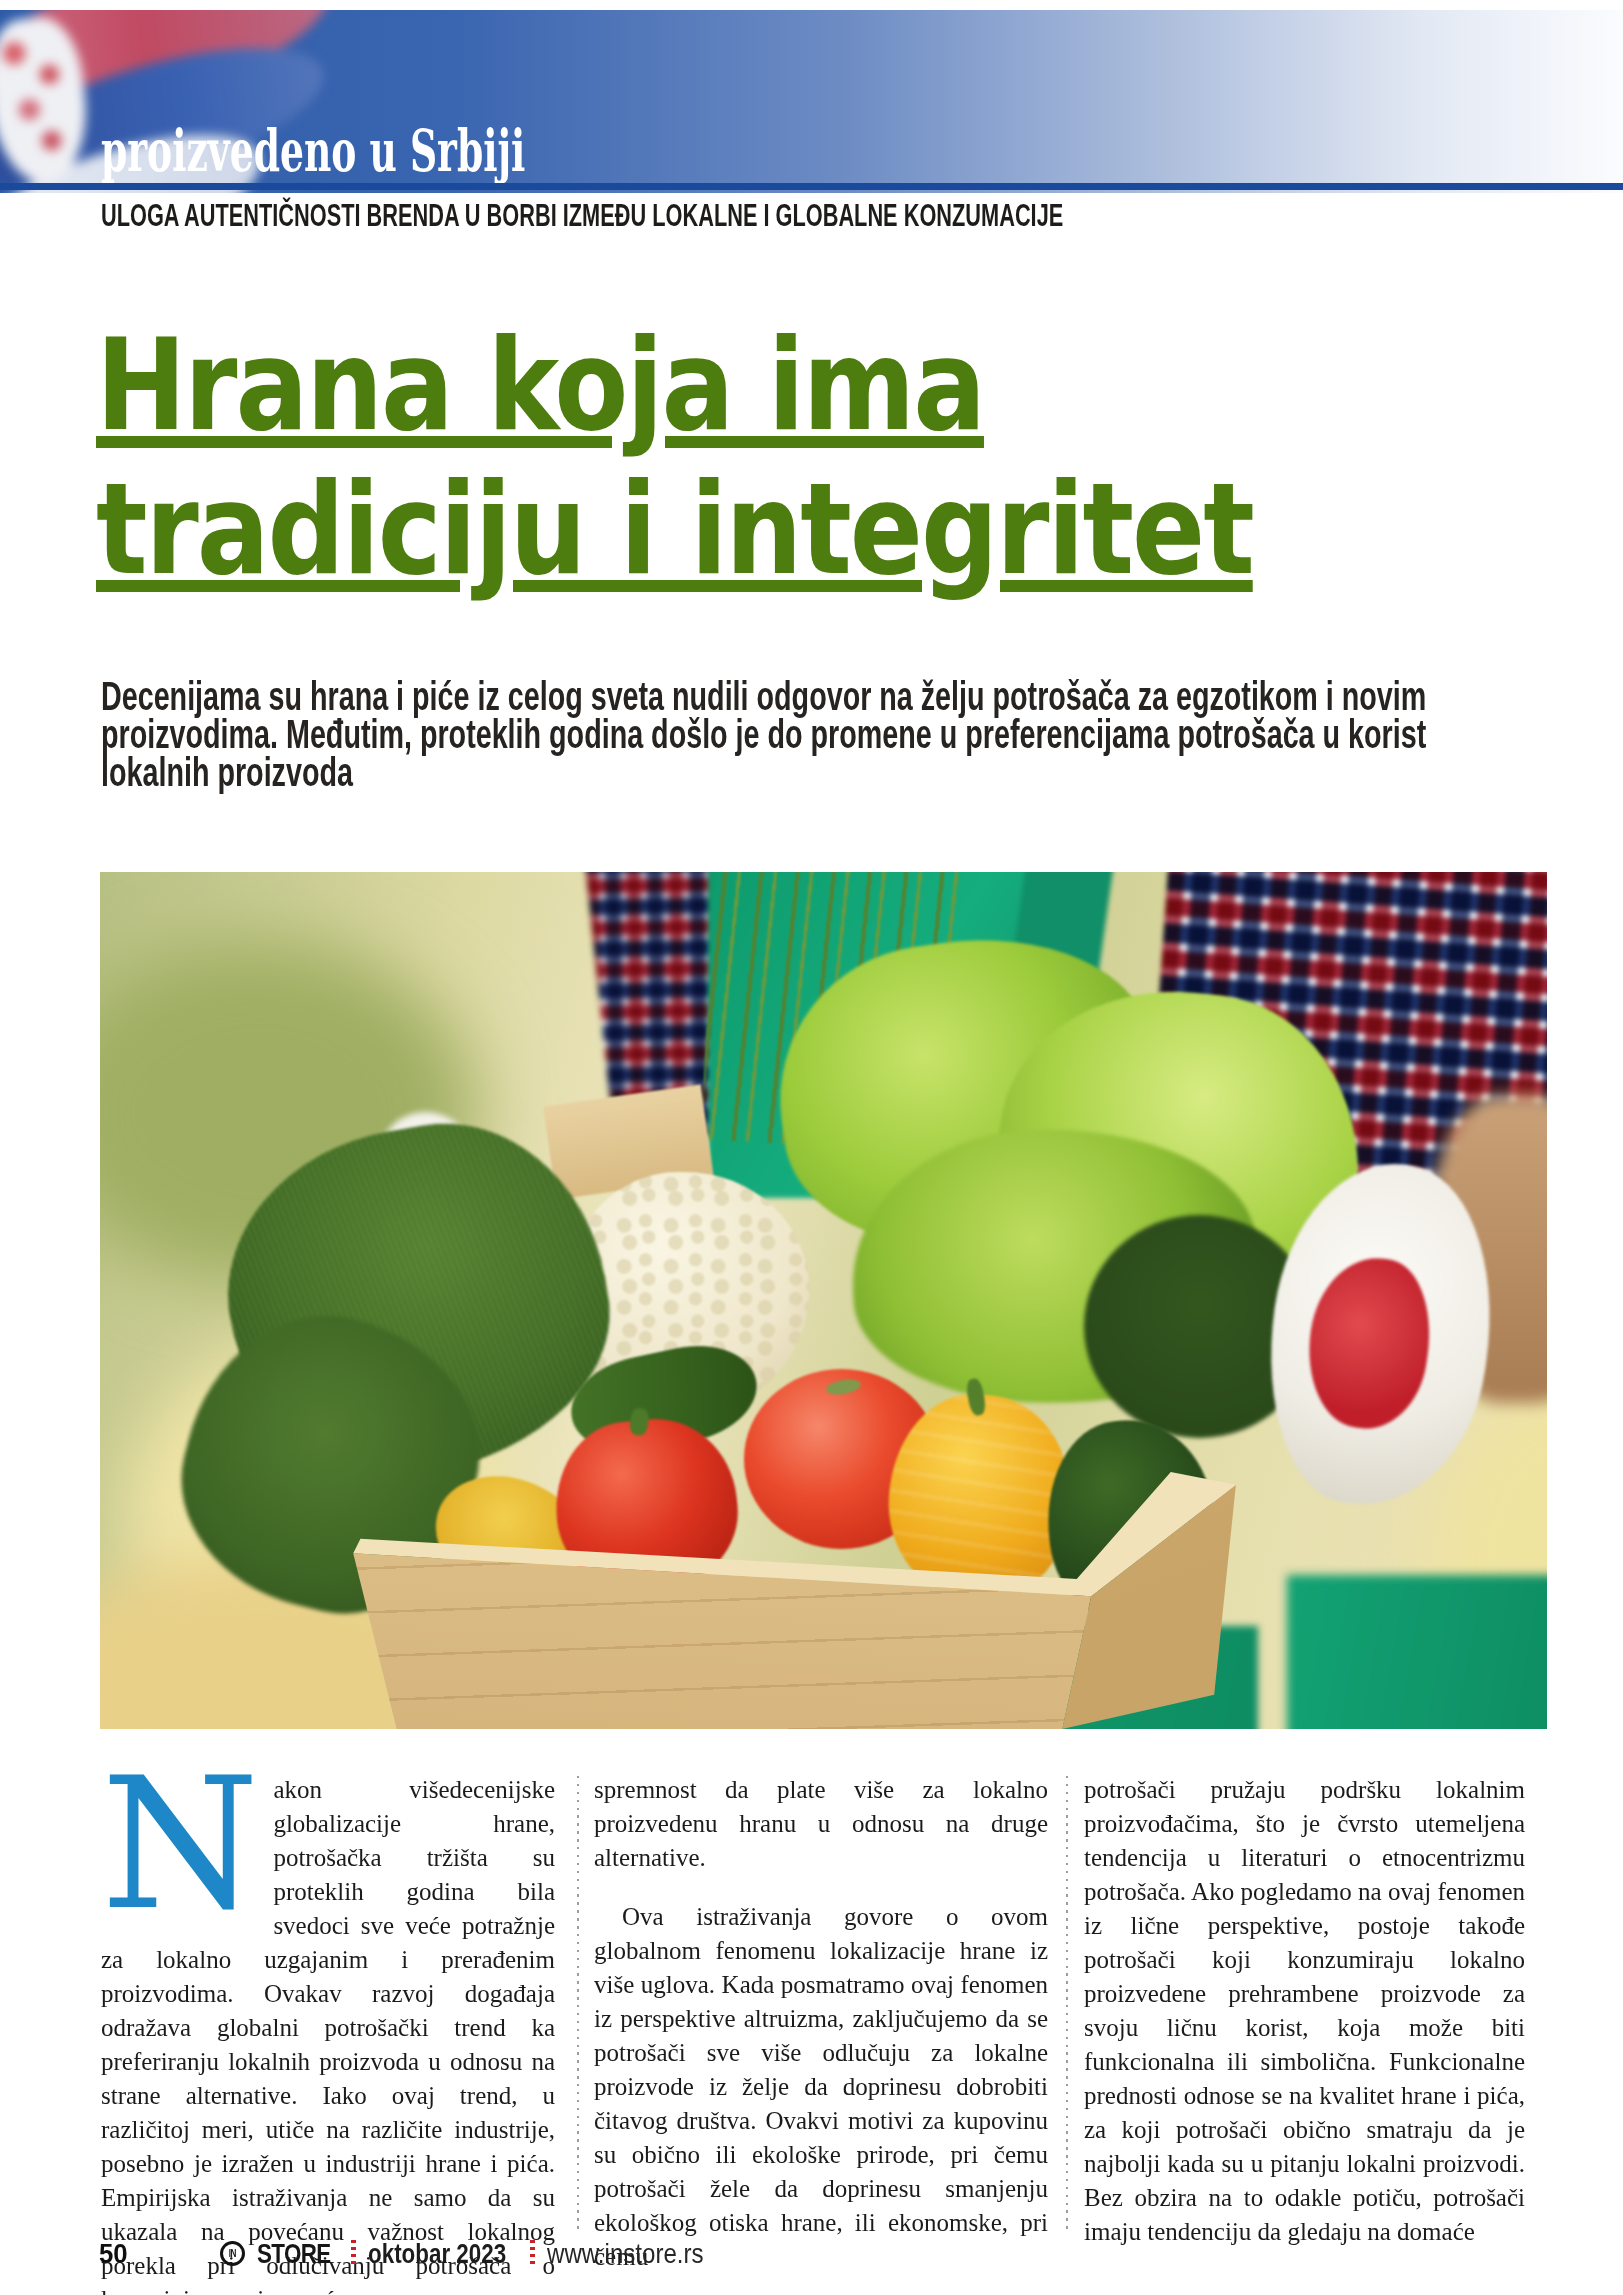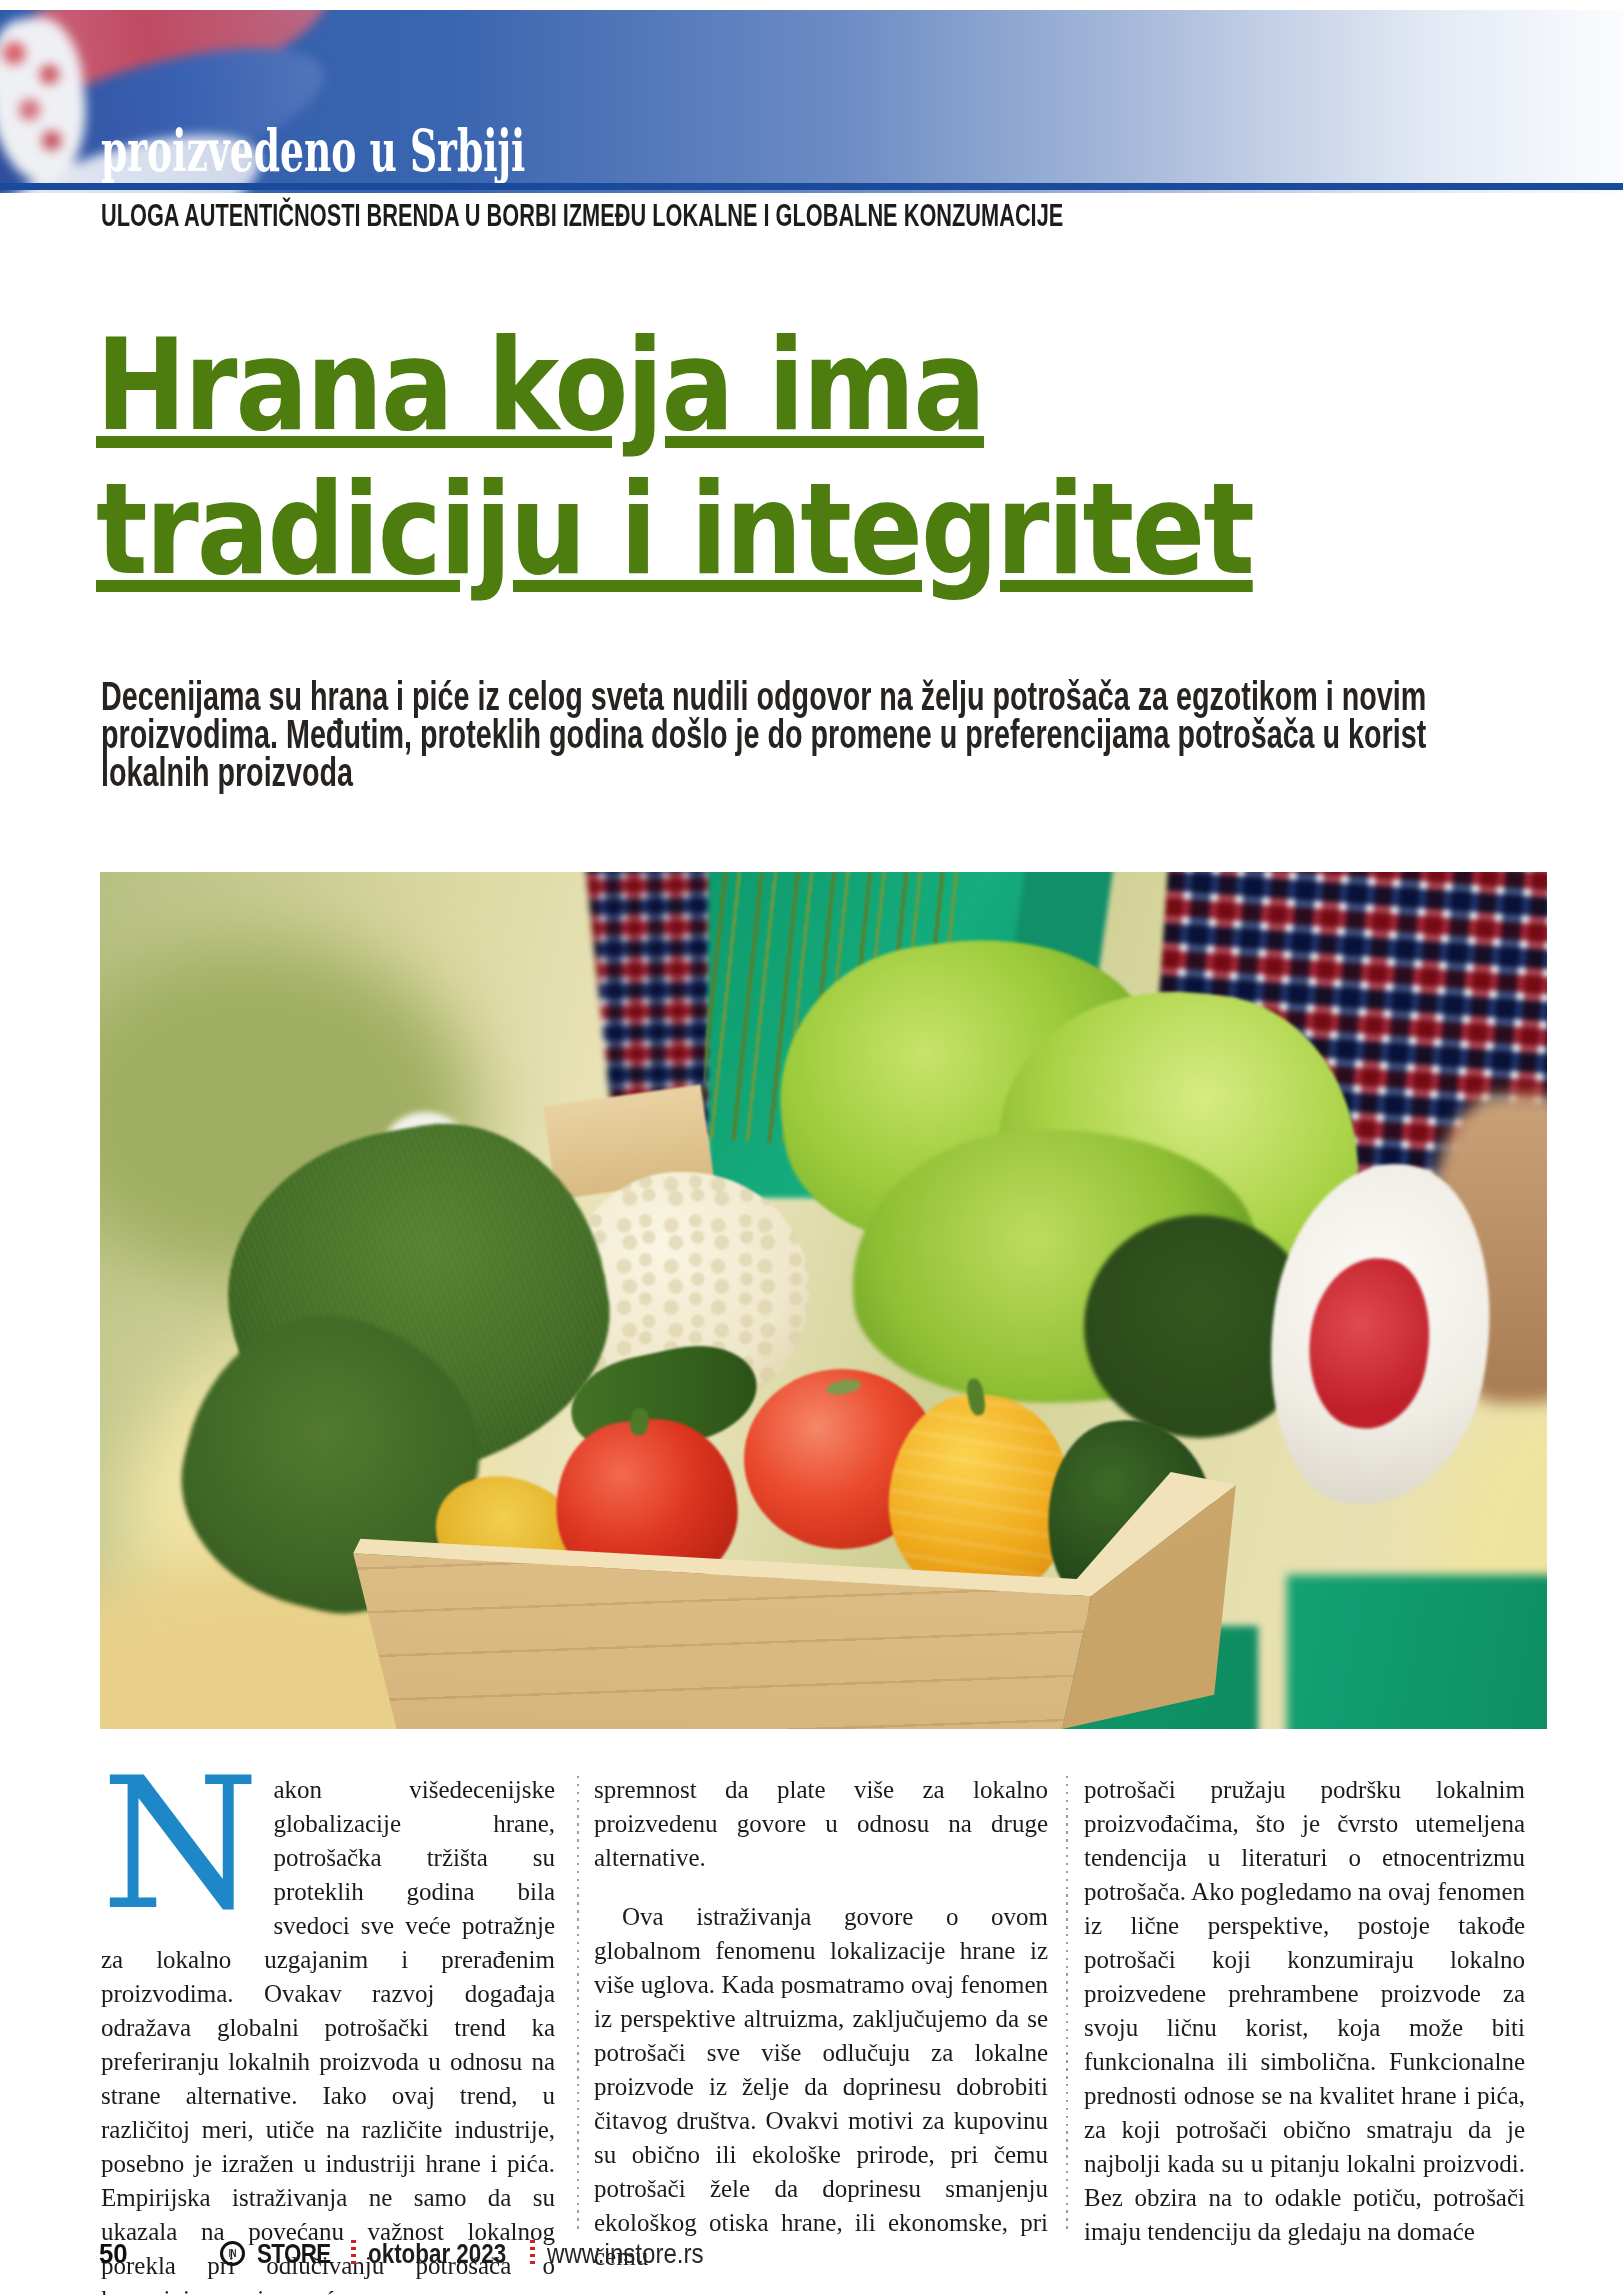--- a/index.html
+++ b/index.html
@@ -236,21 +236,21 @@
     <div class="ph-crate-front"></div>
     <div class="ph-crate-side"></div>
     <div class="ph-crate-edge"></div>
   </div>
 
   <div class="col col1 bodytext">
     <p style="margin:0"><span class="dropcap">N</span><span>akon višedecenijske globalizacije hrane, potrošačka tržišta su proteklih godina bila svedoci sve veće potražnje za lokalno uzgajanim i prerađenim proizvodima. Ovakav razvoj događaja odražava globalni potrošački trend ka preferiranju lokalnih proizvoda u odnosu na strane alternative. Iako ovaj trend, u različitoj meri, utiče na različite industrije, posebno je izražen u industriji hrane i pića. Empirijska istraživanja ne samo da su ukazala na povećanu važnost lokalnog porekla pri odlučivanju potrošača o kupovini, nego i na veću</span></p>
   </div>
   <div class="divider d1"></div>
   <div class="col col2 bodytext">
-    <p style="margin:0">spremnost da plate više za lokalno proizvedenu govore u odnosu na druge alternative.</p>
+    <p style="margin:0">spremnost da plate više za lokalno proizvedenu hranu u odnosu na druge alternative.</p>
     <p class="p2" style="margin-bottom:0">Ova istraživanja govore o ovom globalnom fenomenu lokalizacije hrane iz više uglova. Kada posmatramo ovaj fenomen iz perspektive altruizma, zaključujemo da se potrošači sve više odlučuju za lokalne proizvode iz želje da doprinesu dobrobiti čitavog društva. Ovakvi motivi za kupovinu su obično ili ekološke prirode, pri čemu potrošači žele da doprinesu smanjenju ekološkog otiska hrane, ili ekonomske, pri čemu</p>
   </div>
   <div class="divider d2"></div>
   <div class="col col3 bodytext">
     <p style="margin:0">potrošači pružaju podršku lokalnim proizvođačima, što je čvrsto utemeljena tendencija u literaturi o etnocentrizmu potrošača. Ako pogledamo na ovaj fenomen iz lične perspektive, postoje takođe potrošači koji konzumiraju lokalno proizvedene prehrambene proizvode za svoju ličnu korist, koja može biti funkcionalna ili simbolična. Funkcionalne prednosti odnose se na kvalitet hrane i pića, za koji potrošači obično smatraju da je najbolji kada su u pitanju lokalni proizvodi. Bez obzira na to odakle potiču, potrošači imaju tendenciju da gledaju na domaće</p>
   </div>
 
   <div class="footer">
     <div class="page-number">50</div>
     <div class="footer-center">

